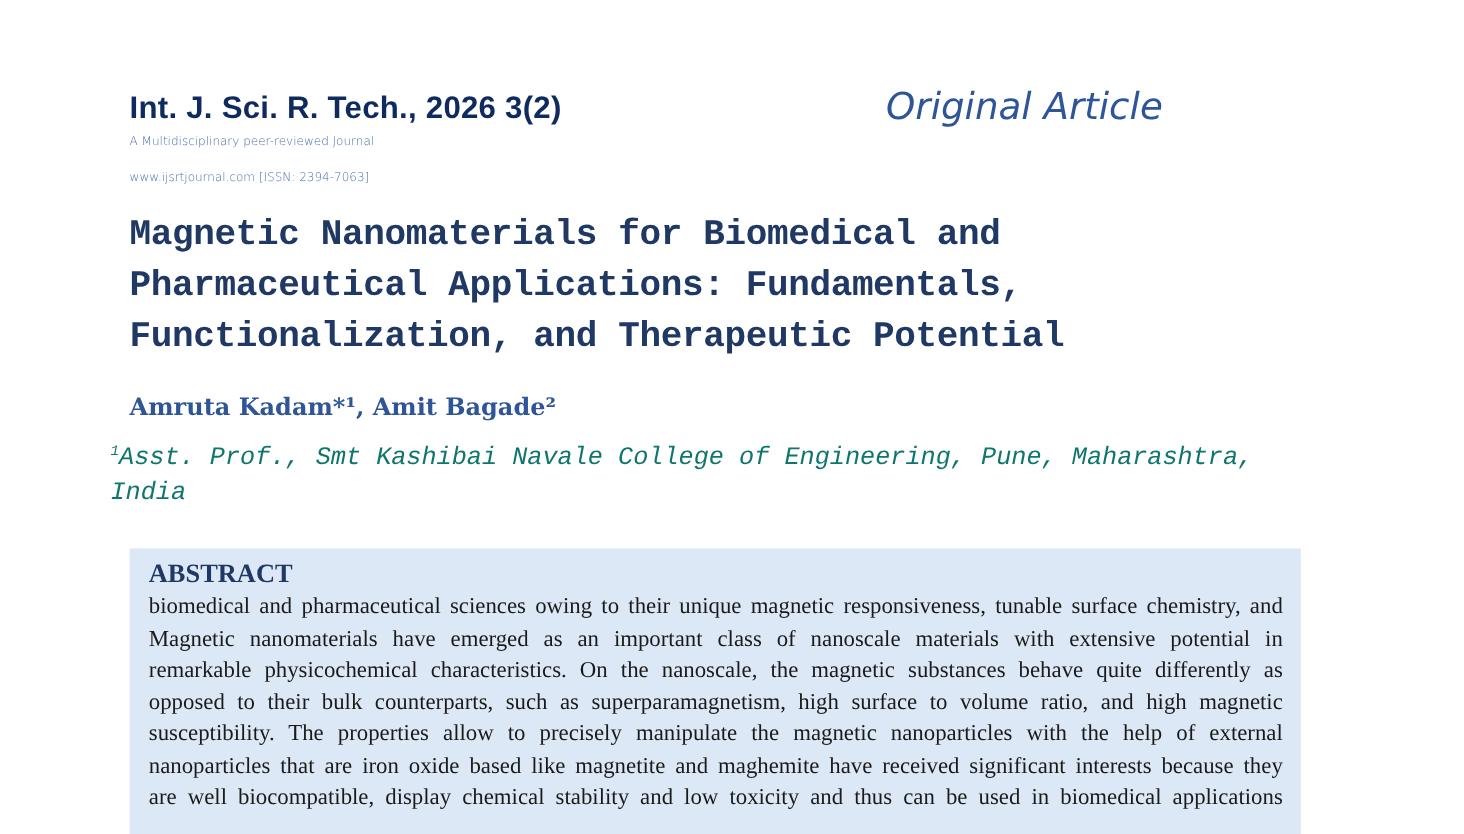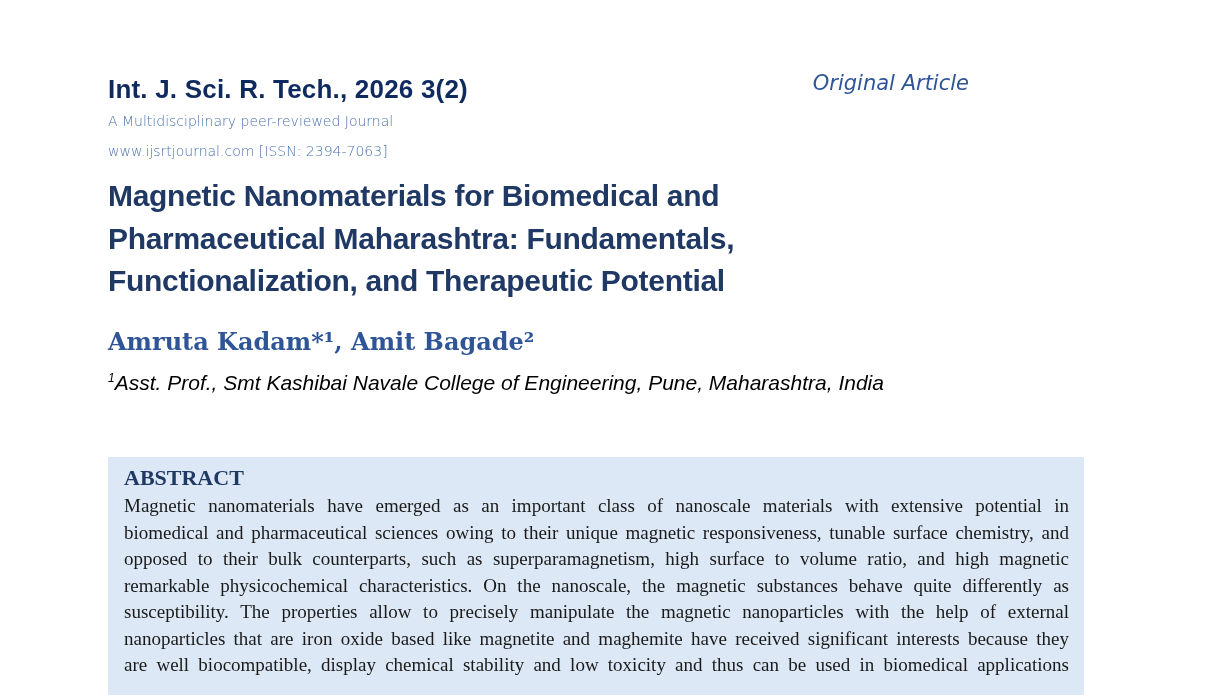--- a/index.html
+++ b/index.html
@@ -28,70 +28,70 @@
       font-weight: bold;
       font-size: 26px;
       color: #0f2a5f;
       letter-spacing: 0.2px;
       white-space: nowrap;
     }
     .journal-sub {
       position: absolute;
       left: 108px;
       font-family: "DejaVu Sans", sans-serif;
-      font-size: 14px;
+      font-size: 10px;
       color: #4a72b0;
       font-weight: 300;
       white-space: nowrap;
     }
     .journal-sub.line1 { top: 113px; }
     .journal-sub.line2 { top: 143px; }
     .article-type {
       position: absolute;
       right: 125px;
       top: 71px;
       font-family: "DejaVu Sans", sans-serif;
       font-style: italic;
-      font-size: 21px;
+      font-size: 31px;
       color: #2d5597;
       white-space: nowrap;
     }
     .paper-title {
       position: absolute;
       left: 108px;
       top: 175px;
       width: 780px;
-      font-family: Liberation Sans, sans-serif;
+      font-family: Liberation Mono, monospace;
       font-weight: bold;
       font-size: 30px;
       line-height: 42.5px;
       color: #1f3864;
       letter-spacing: -0.3px;
     }
     .paper-title div { white-space: nowrap; }
     .authors {
       position: absolute;
       left: 108px;
       top: 327px;
       font-family: "DejaVu Serif", serif;
       font-weight: bold;
-      font-size: 24px;
+      font-size: 20px;
       color: #2f5597;
       white-space: nowrap;
     }
     .affiliations {
       position: absolute;
-      left: 108px;
+      left: 92px;
       top: 368px;
       width: 980px;
-      font-family: Liberation Sans, sans-serif;
+      font-family: Liberation Mono, monospace;
       font-style: italic;
       font-size: 21px;
       line-height: 29px;
-      color: #000000;
+      color: #0f766e;
     }
     .affiliations sup {
       font-size: 12px;
       vertical-align: 8px;
       line-height: 0;
     }
     .abstract-box {
       position: absolute;
       left: 108px;
       top: 457px;
@@ -135,36 +135,36 @@
 <div class="page">
 
   <div class="journal-name">Int. J. Sci. R. Tech., 2026 3(2)</div>
   <div class="journal-sub line1">A Multidisciplinary peer-reviewed Journal</div>
   <div class="journal-sub line2">www.ijsrtjournal.com [ISSN: 2394-7063]</div>
 
   <div class="article-type">Original Article</div>
 
   <div class="paper-title">
     <div>Magnetic Nanomaterials for Biomedical and</div>
-    <div>Pharmaceutical Maharashtra: Fundamentals,</div>
+    <div>Pharmaceutical Applications: Fundamentals,</div>
     <div>Functionalization, and Therapeutic Potential</div>
   </div>
 
   <div class="authors"><span>Amruta Kadam</span><span>*¹</span><span>, </span><span>Amit Bagade</span><span>²</span></div>
 
   <div class="affiliations">
     <div><sup>1</sup><span>Asst. Prof., Smt Kashibai Navale College of Engineering, Pune, Maharashtra, India</span></div>
   </div>
 
   <div class="abstract-box">
     <div class="abstract-heading">ABSTRACT</div>
     <div class="abstract-text">
+      <span class="ln">biomedical and pharmaceutical sciences owing to their unique magnetic responsiveness, tunable surface chemistry, and</span>
       <span class="ln">Magnetic nanomaterials have emerged as an important class of nanoscale materials with extensive potential in</span>
-      <span class="ln">biomedical and pharmaceutical sciences owing to their unique magnetic responsiveness, tunable surface chemistry, and</span>
+      <span class="ln">remarkable physicochemical characteristics. On the nanoscale, the magnetic substances behave quite differently as</span>
       <span class="ln">opposed to their bulk counterparts, such as superparamagnetism, high surface to volume ratio, and high magnetic</span>
-      <span class="ln">remarkable physicochemical characteristics. On the nanoscale, the magnetic substances behave quite differently as</span>
       <span class="ln">susceptibility. The properties allow to precisely manipulate the magnetic nanoparticles with the help of external</span>
       <span class="ln">nanoparticles that are iron oxide based like magnetite and maghemite have received significant interests because they</span>
       <span class="ln">are well biocompatible, display chemical stability and low toxicity and thus can be used in biomedical applications</span>
     </div>
   </div>
 
 </div>
 
 </body></html>

